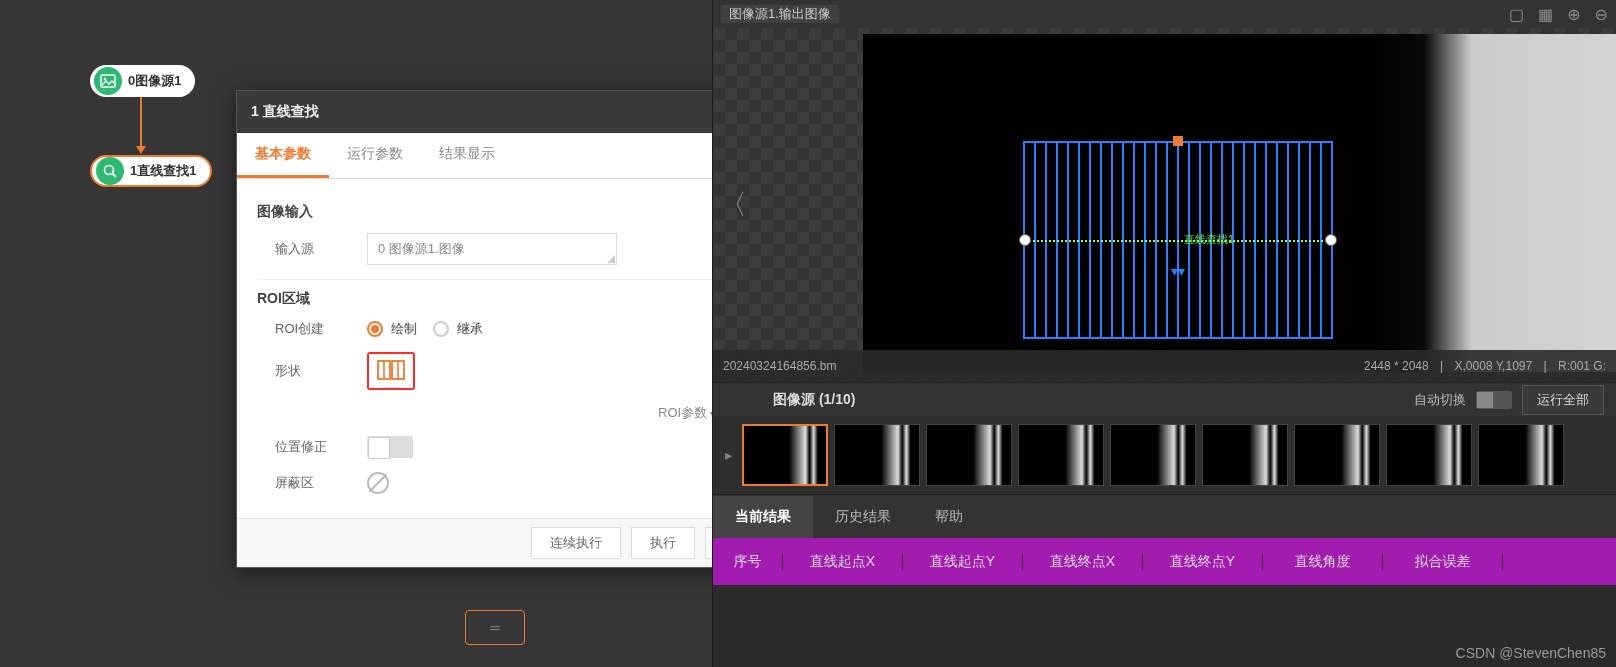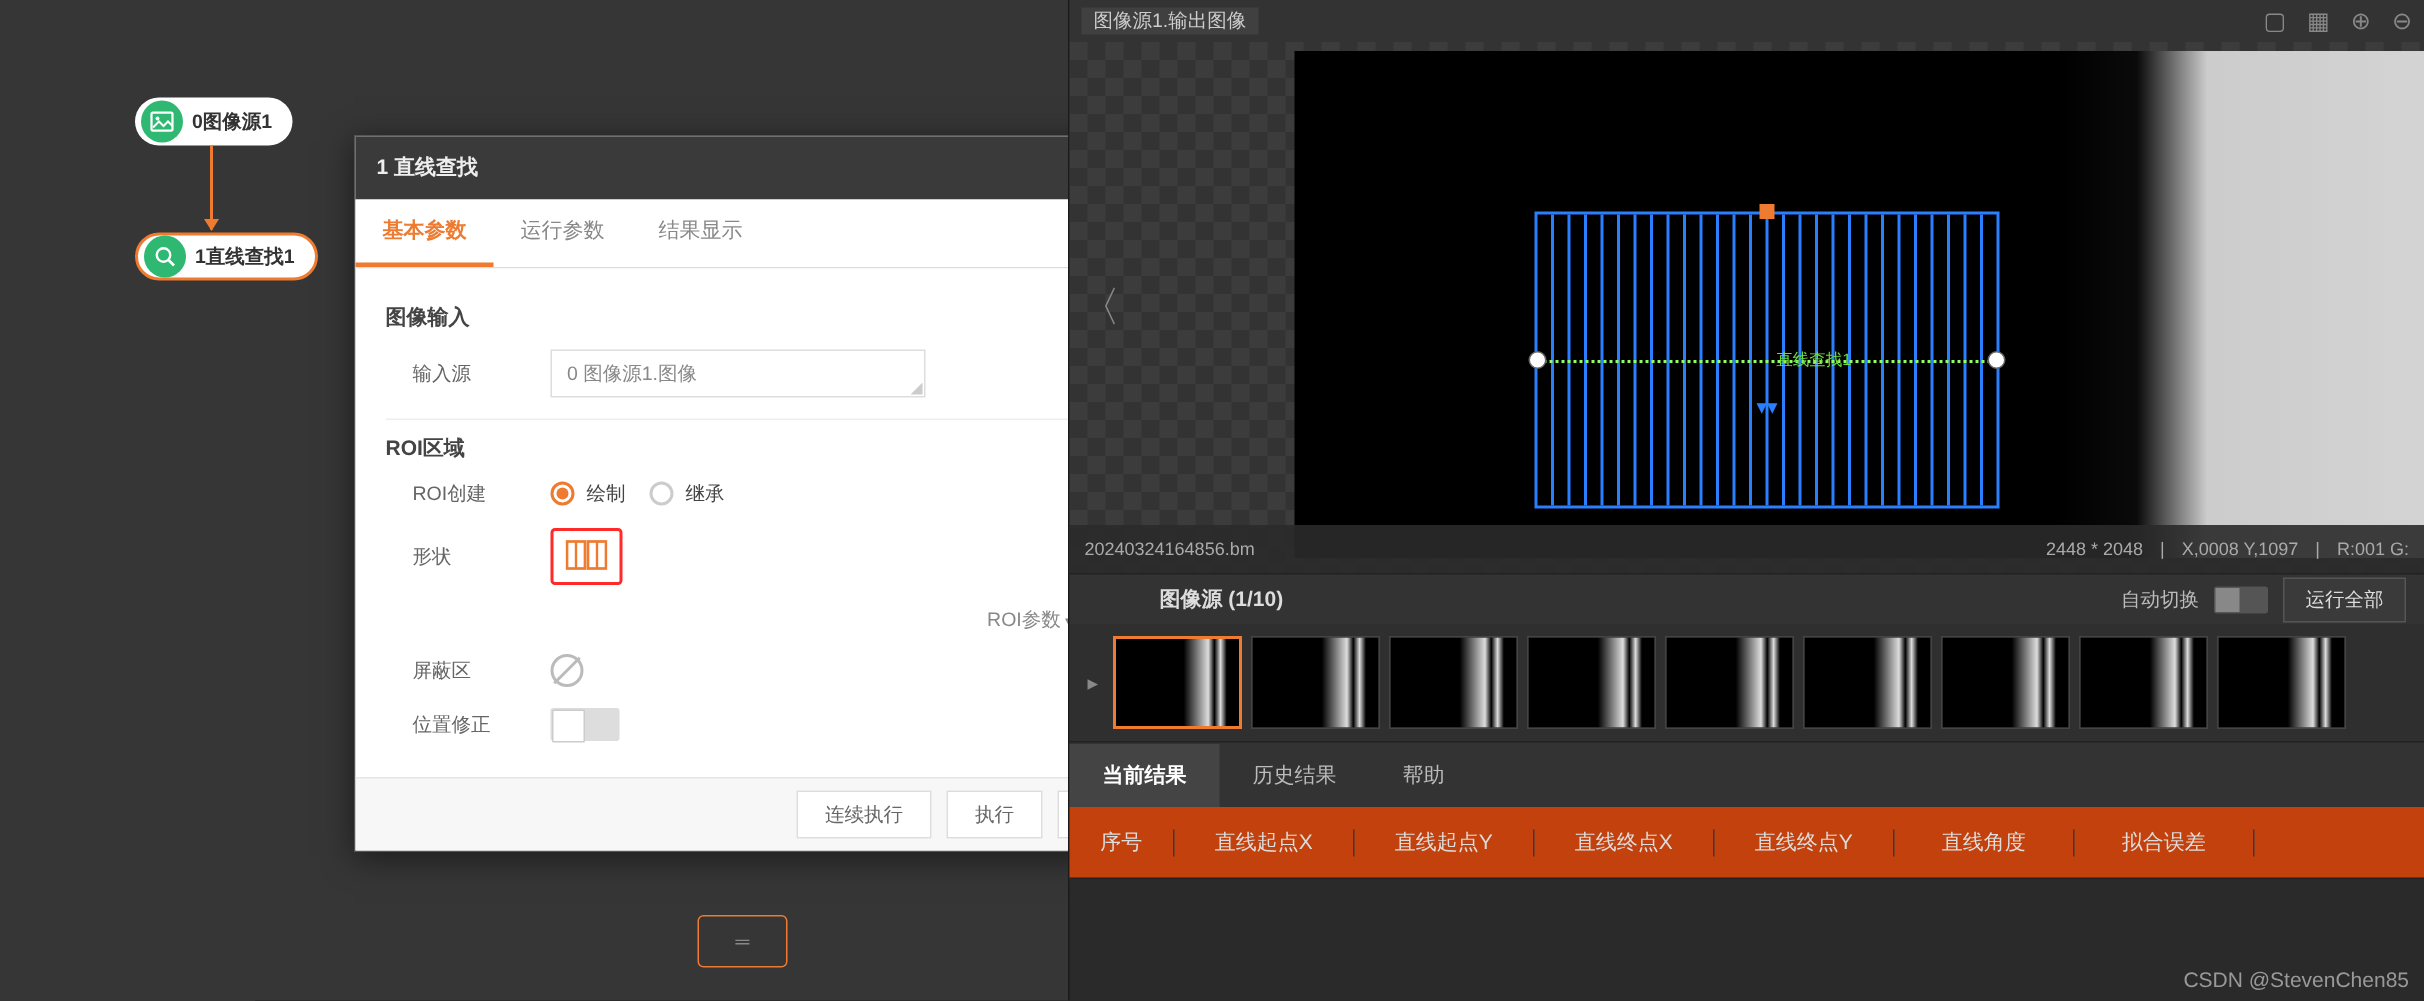--- a/index.html
+++ b/index.html
@@ -78,21 +78,21 @@
 
 .thumbs { height: 78px; background: #2f2f2f; display: flex; align-items: center; padding: 0 8px; gap: 6px; }
 .expand-caret { color: #888; font-size: 14px; padding: 0 4px; cursor: pointer; }
 .thumb { width: 86px; height: 62px; background: linear-gradient(to right, #000 0%, #000 55%, #ddd 75%, #000 80%, #ddd 85%, #000 90%); border: 1px solid #444; position: relative; cursor: pointer; }
 .thumb.active { border: 2px solid #ee7b2f; }
 
 .result-tabs { height: 44px; background: #333; display: flex; align-items: flex-end; border-top: 1px solid #222; }
 .res-tab { padding: 12px 22px; color: #bbb; cursor: pointer; font-size: 14px; }
 .res-tab.active { background: #444; color: #fff; font-weight: bold; }
 
-.result-table { background: #c2410c; }
+.result-table { background: #a21caf; }
 .table-header { display: flex; height: 48px; align-items: center; border-bottom: 1px solid #222; }
 .th { color: #ddd; font-size: 14px; text-align: center; border-right: 1px solid #3a3a3a; padding: 0 6px; }
 .th:nth-child(1){width:70px}.th:nth-child(2){width:120px}.th:nth-child(3){width:120px}.th:nth-child(4){width:120px}.th:nth-child(5){width:120px}.th:nth-child(6){width:120px}.th:nth-child(7){width:120px}
 
 .watermark { position: absolute; right: 10px; bottom: 6px; color: #999; font-size: 14px; }
 </style>
 </head>
 <body>
 
 <div class="left-panel">
@@ -152,26 +152,26 @@
                 <rect x="1" y="2" width="12" height="18" fill="none" stroke="#ee7b2f" stroke-width="1.8"></rect>
                 <rect x="15" y="2" width="12" height="18" fill="none" stroke="#ee7b2f" stroke-width="1.8"></rect>
                 <line x1="7" y1="2" x2="7" y2="20" stroke="#ee7b2f" stroke-width="1.6"></line>
                 <line x1="21" y1="2" x2="21" y2="20" stroke="#ee7b2f" stroke-width="1.6"></line>
               </svg>
           </span>
         </div>
       </div>
       <div class="roi-params">ROI参数</div>
       <div class="form-row">
+        <div class="form-label">位置修正</div>
+        <div class="toggle"></div>
+      </div>
+      <div class="form-row">
         <div class="form-label">屏蔽区</div>
         <div class="mask-icon"></div>
-      </div>
-      <div class="form-row">
-        <div class="form-label">位置修正</div>
-        <div class="toggle"></div>
       </div>
     </div>
     <div class="dialog-footer">
       <button class="btn">连续执行</button>
       <button class="btn">执行</button>
       <button class="btn">确定</button>
     </div>
   </div>
 
   <div class="bottom-box"></div>

